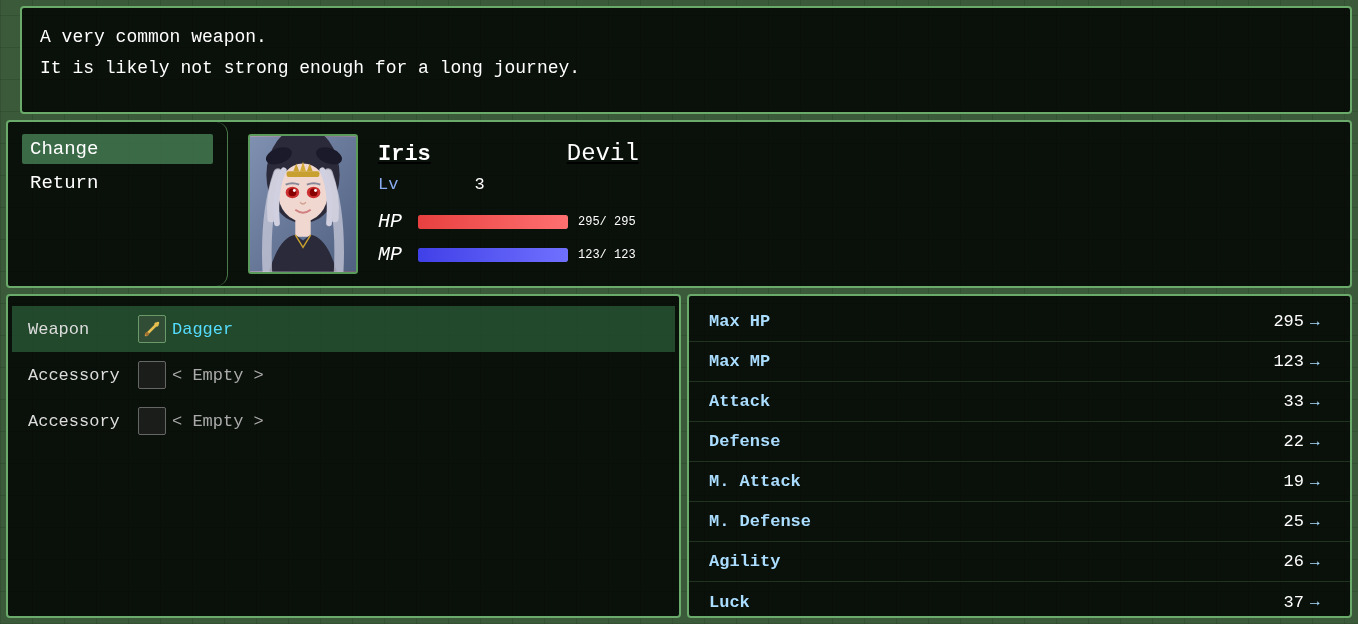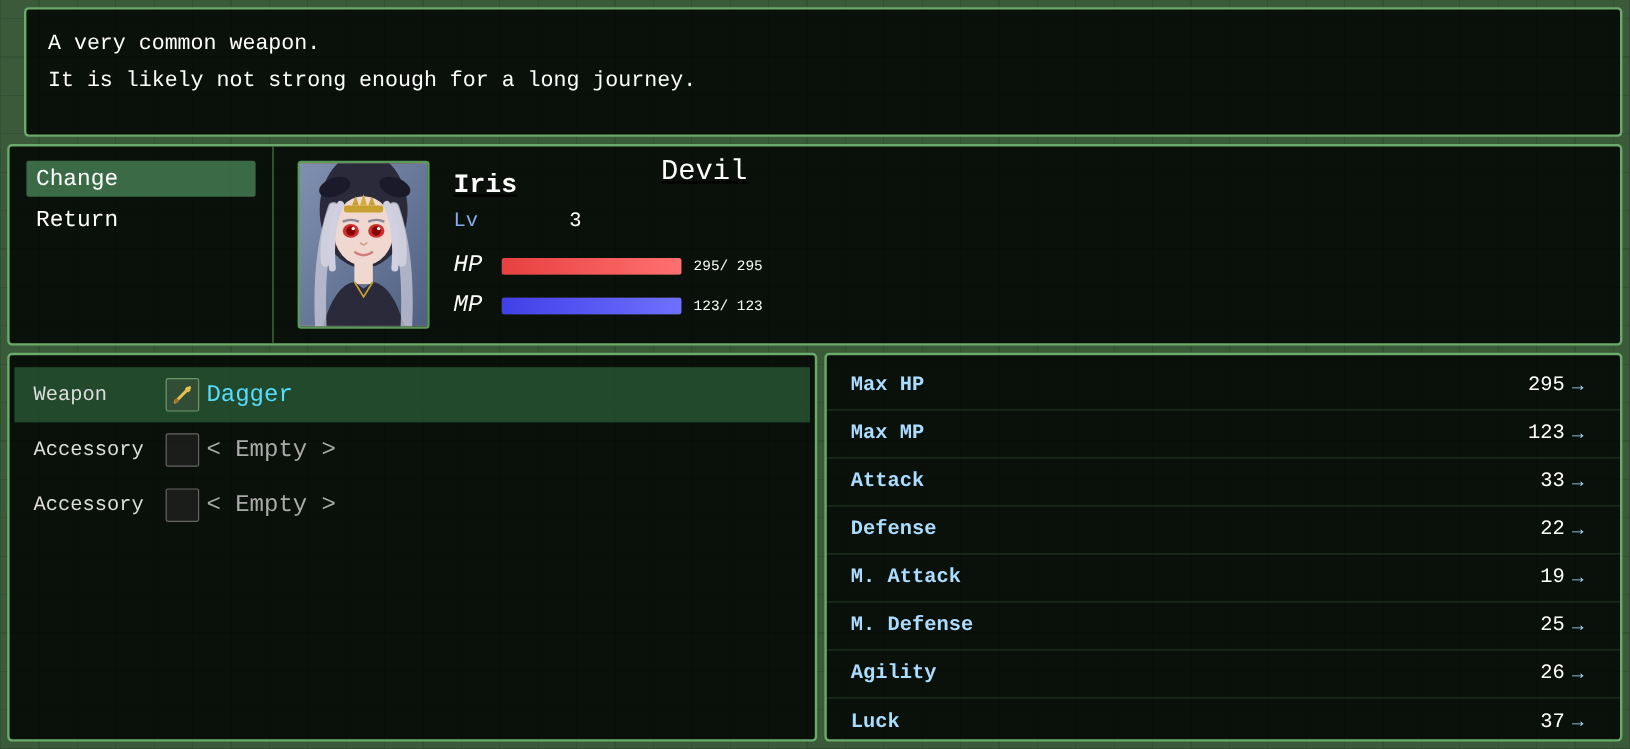--- a/index.html
+++ b/index.html
@@ -61,20 +61,21 @@
     }
 
     
     .menu-options {
       width: 220px;
       padding: 12px 14px;
       display: flex;
       flex-direction: column;
       gap: 4px;
       border-right: 1px solid #4a7a4a;
+      border-radius: 12px;
     }
 
     .menu-option {
       color: #ffffff;
       font-size: 19px;
       padding: 4px 8px;
       cursor: pointer;
       border-radius: 2px;
     }
 
@@ -230,21 +231,21 @@
       border-radius: 2px;
       display: flex;
       align-items: center;
       justify-content: center;
       font-size: 16px;
       flex-shrink: 0;
       margin-right: 6px;
     }
 
     .equip-name {
-      font-size: 20px;
+      font-size: 17px;
       flex: 1;
     }
 
     .equip-name.has-item { color: #55ddff; }
     .equip-name.empty { color: #aaaaaa; }
 
     
     .stats-panel {
       flex: 1;
       background: rgba(0, 0, 0, 0.82);
@@ -283,22 +284,22 @@
 
     .stat-arrow {
       color: #aaddff;
       font-size: 16px;
       width: 20px;
     }
 
     
     .name-class-row {
       display: flex;
-      gap: 60px;
-      align-items: center;
+      gap: 76px;
+      align-items: flex-end;
       text-decoration: underline;
     }
   </style>
 </head>
 <body>
 
 <div class="bg-world"></div>
 
 <div class="description-box">
   <div class="description-text">A very common weapon.

